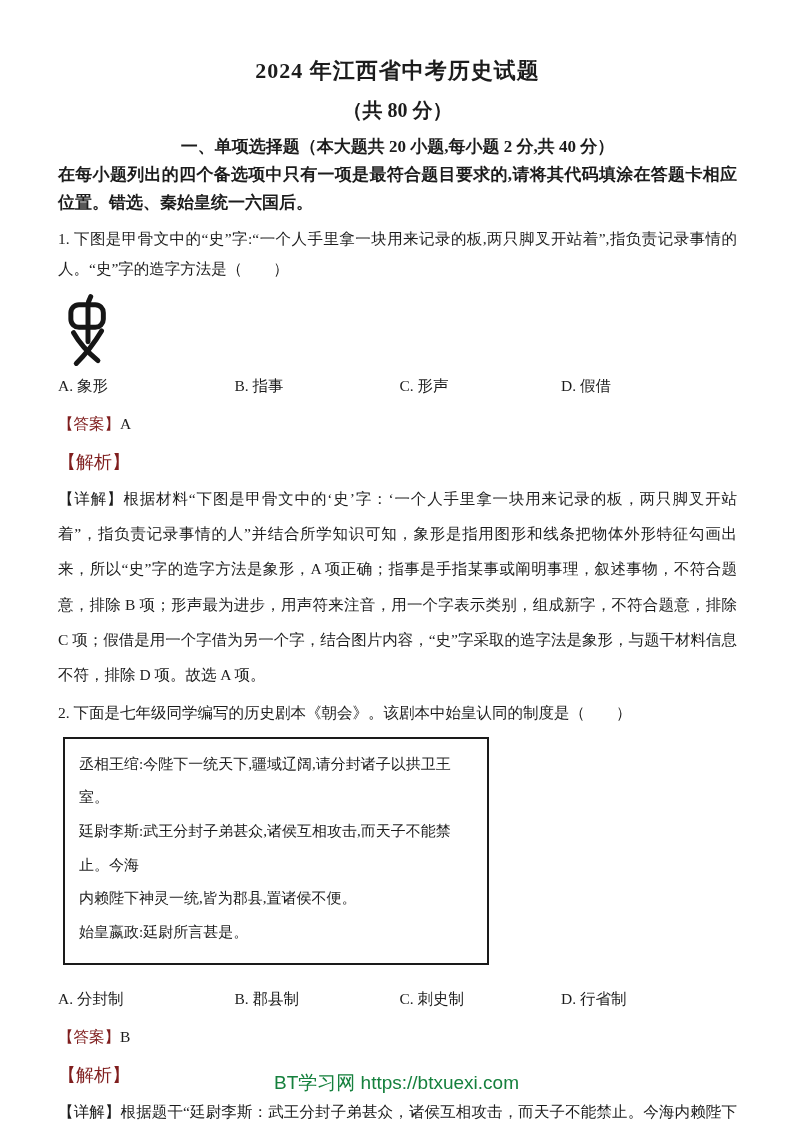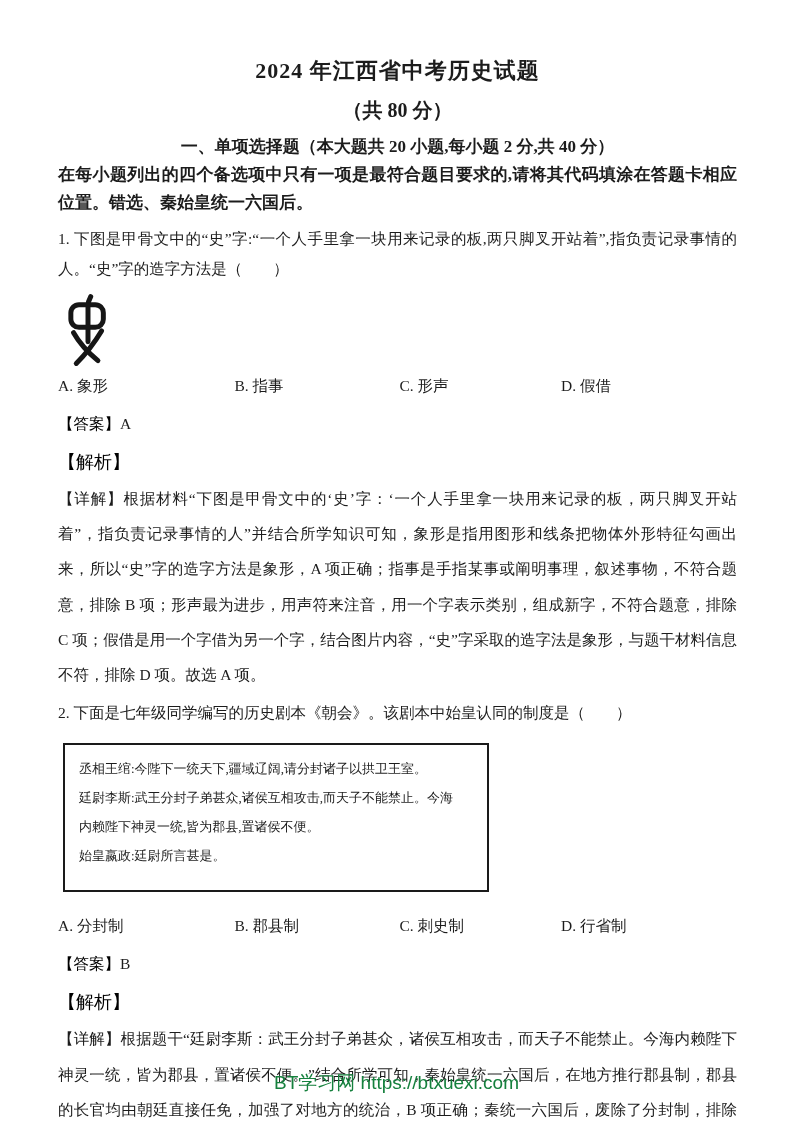--- a/index.html
+++ b/index.html
@@ -36,31 +36,31 @@
   }
   .figure-wrap { margin: 8px 0 0 2px; height: 74px; }
   .options {
     display: grid;
     grid-template-columns: 26% 24.3% 23.8% auto;
     font-size: 15.5px;
     margin-top: 9px;
   }
   .answer-line { margin-top: 17px; font-size: 15.5px; }
   .analysis-line { margin-top: 15px; font-size: 18px; }
-  .accent { color: #000000; }
+  .accent { color: #7f1d1d; }
   .detail {
     font-size: 15.5px; line-height: 2.28; text-align: justify;
     margin-top: 7px;
   }
   .script-box {
     width: 426px;
     border: 2px solid #1a1a1a;
-    margin: 15px 0 0 5px;
-    padding: 9px 14px 20px 14px;
-    font-size: 13px;
+    margin: 9px 0 0 5px;
+    padding: 9px 14px 14px 14px;
+    font-size: 15px;
     line-height: 2.24;
   }
   .q2-options { margin-top: 24px; }
   .footer-watermark {
     position: absolute; left: 0; bottom: 26px; width: 100%;
     text-align: center;
     font-family: "Liberation Sans", "DejaVu Sans", sans-serif;
     font-size: 19px; color: #15803d;
   }
 </style>

